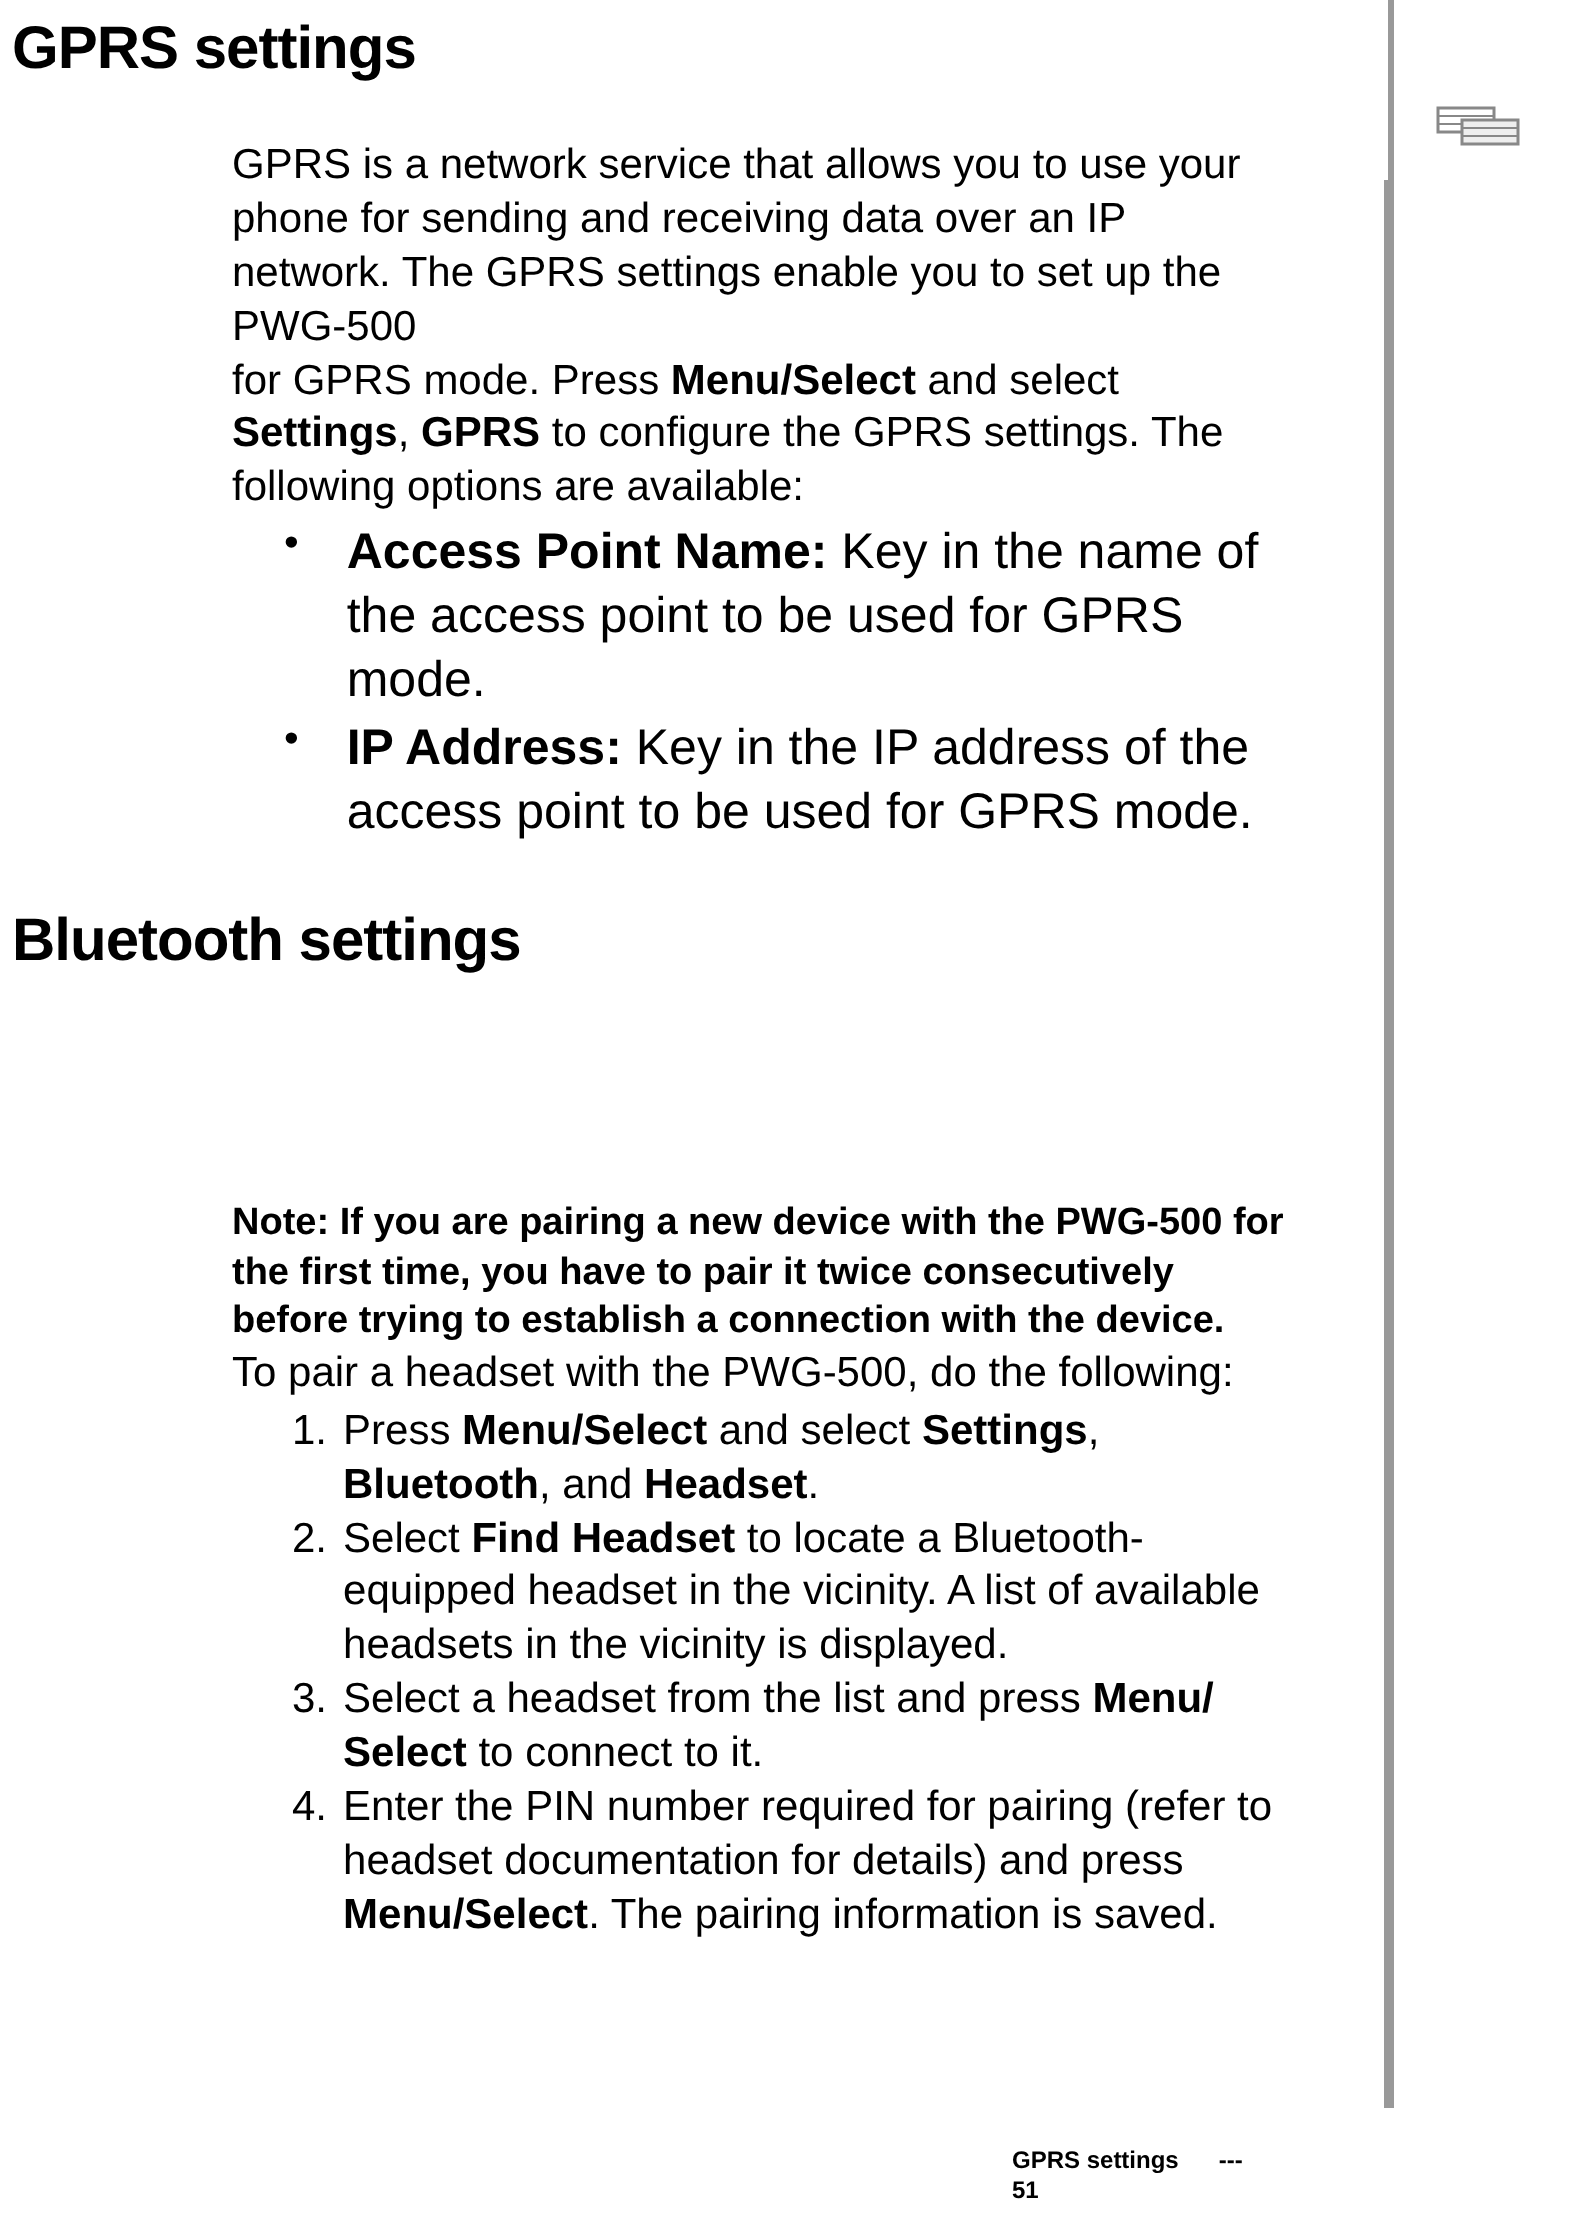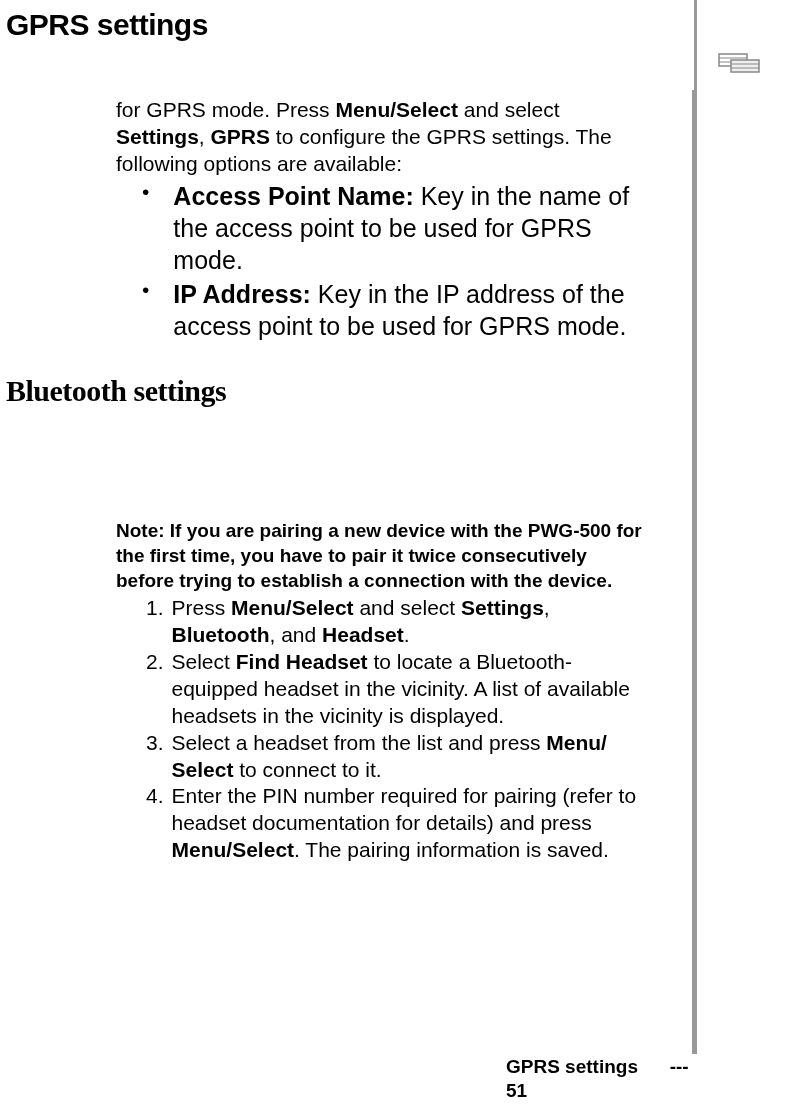--- a/index.html
+++ b/index.html
@@ -44,21 +44,20 @@
     }
     h1 {
       font-size: 30px;
       font-weight: bold;
       margin-bottom: 28px;
       letter-spacing: -0.5px;
     }
     h1.second {
       margin-top: 32px;
       margin-bottom: 36px;
-      font-family: Liberation Serif, serif;
     }
     .body-text {
       margin-left: 110px;
       width: 530px;
     }
     p {
       font-size: 21px;
       line-height: 1.28;
       font-stretch: condensed;
     }
@@ -95,21 +94,21 @@
       line-height: 1.28;
     }
     .num-mark {
       margin-right: 8px;
       flex-shrink: 0;
     }
     .footer {
       position: absolute;
       bottom: 12px;
       left: 506px;
-      font-size: 19px;
+      font-size: 12px;
       font-weight: bold;
       line-height: 1.3;
     }
     b {
       font-weight: bold;
     }
   </style>
 </head>
 <body>
 
@@ -125,21 +124,21 @@
     <line x1="14" y1="16" x2="42" y2="16" stroke="#888" stroke-width="1"></line>
     <line x1="14" y1="20" x2="42" y2="20" stroke="#888" stroke-width="1"></line>
   </svg>
 </div>
 
 <div class="content">
   <h1>GPRS settings</h1>
 
   <div class="body-text">
     <p>
-      <br>
+      <span>GPRS is a network service that allows you to use your phone for sending and receiving data over an IP network. The GPRS settings enable you to set up the PWG-500</span><br>
       <span>for GPRS mode. Press </span><b>Menu/Select</b><span> and select </span><b>Settings</b><span>, </span><b>GPRS</b><span> to configure the GPRS settings. The following options are available:</span>
     </p>
 
     <div class="bullet-list">
       <div class="bullet-item">
         <span class="bullet-mark">•</span>
         <span class="bullet-text"><b>Access Point Name:</b><span> Key in the name of the access point to be used for GPRS mode.</span></span>
       </div>
       <div class="bullet-item">
         <span class="bullet-mark">•</span>
@@ -151,20 +150,21 @@
   <h1 class="second">Bluetooth settings</h1>
 
   <div class="body-text">
     <p>
       <br>
       <br>
     </p>
 
     <p class="note">Note: If you are pairing a new device with the PWG-500 for the first time, you have to pair it twice consecutively before trying to establish a connection with the device.</p>
 
+    <p>To pair a headset with the PWG-500, do the following:</p>
 
     <div class="numbered-list">
       <div class="numbered-item">
         <span class="num-mark">1.</span>
         <span><span>Press </span><b>Menu/Select</b><span> and select </span><b>Settings</b><span>, </span><b>Bluetooth</b><span>, and </span><b>Headset</b><span>.</span></span>
       </div>
       <div class="numbered-item">
         <span class="num-mark">2.</span>
         <span><span>Select </span><b>Find Headset</b><span> to locate a Bluetooth-equipped headset in the vicinity. A list of available headsets in the vicinity is displayed.</span></span>
       </div>

